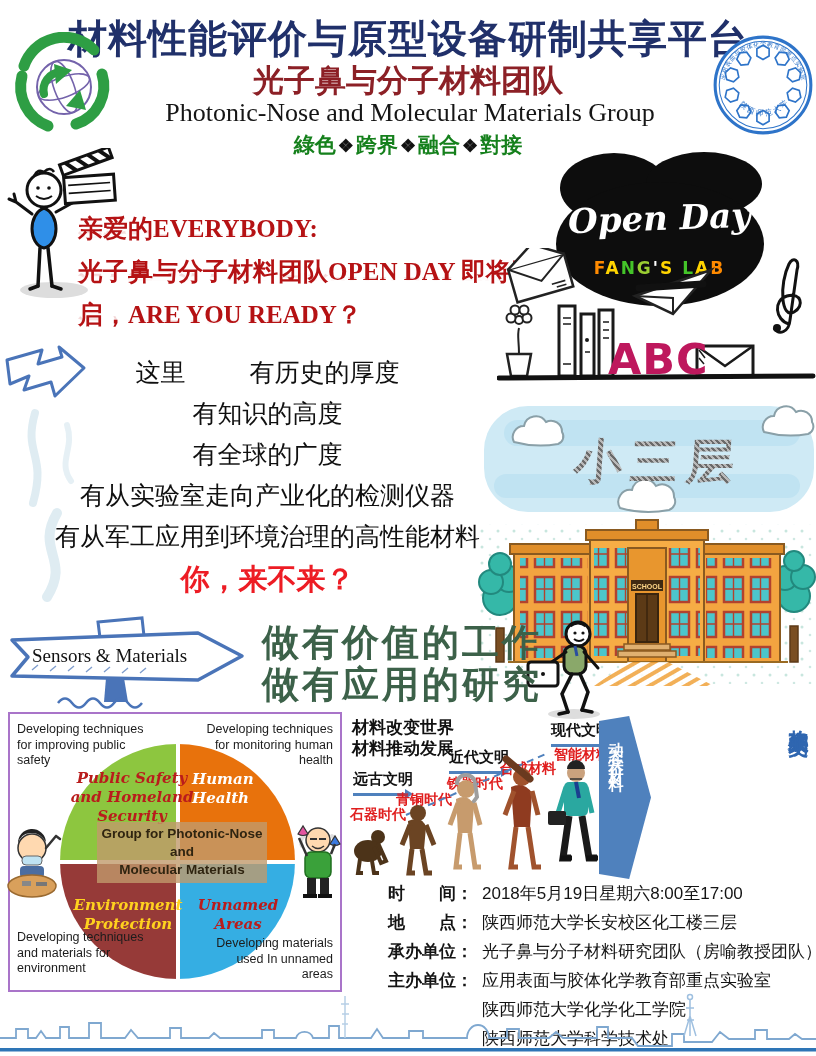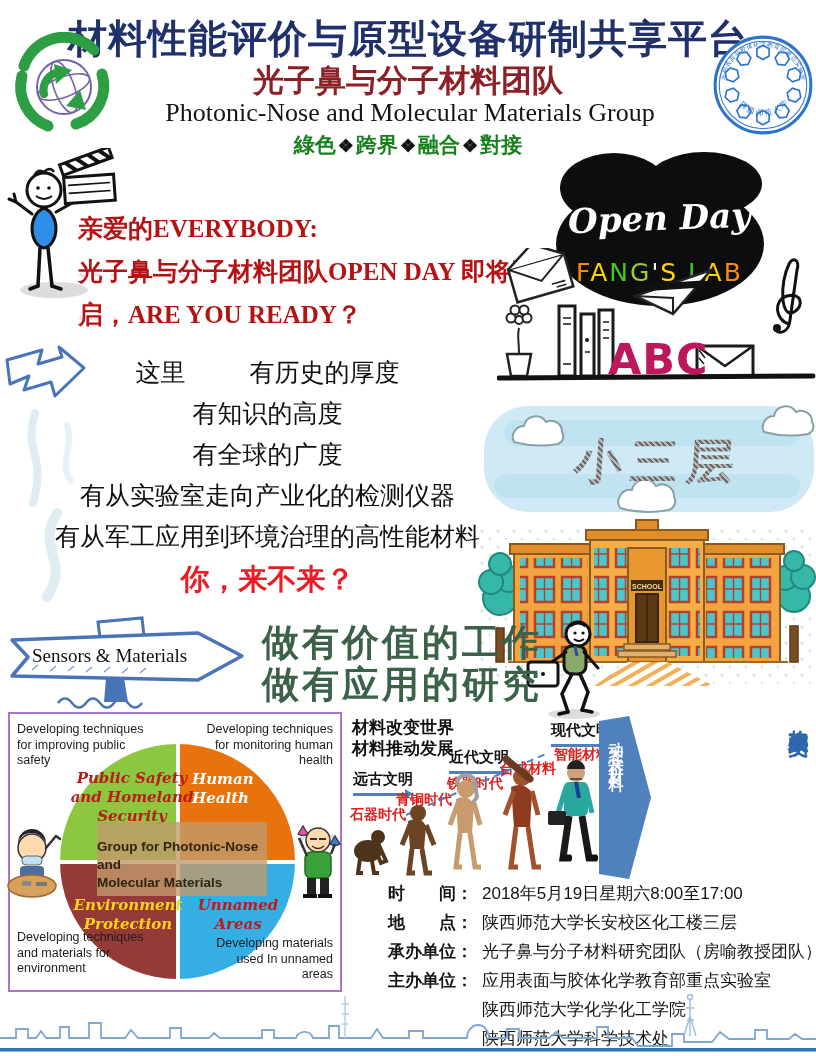--- a/index.html
+++ b/index.html
@@ -13,22 +13,22 @@
           font-weight:bold;font-size:31px;color:#8c2026;}
   .title3{left:4px;right:0;top:98px;text-align:center;font-family:"Liberation Serif",serif;
           font-size:26px;color:#151515;}
   .slogan{left:0;right:0;top:131px;text-align:center;font-size:21px;font-weight:bold;color:#15801c;}
   .slogan .sep{color:#111;font-size:18px;padding:0 2px;}
   
   .blob{left:552px;top:148px;width:215px;height:166px;}
   .blob .od{position:absolute;left:0;right:0;top:50px;text-align:center;color:#fff;
             font-family:"DejaVu Serif",serif;font-style:italic;font-weight:bold;font-size:34px;
             transform:rotate(-2deg);}
-  .blob .lab{position:absolute;left:0;right:0;top:110px;text-align:center;font-size:25px;
-             font-weight:normal;letter-spacing:2px;font-family:"DejaVu Sans",sans-serif;}
+  .blob .lab{position:absolute;left:0;right:0;top:110px;text-align:center;font-size:17px;
+             font-weight:bold;letter-spacing:2px;font-family:"DejaVu Sans",sans-serif;}
   
   .greeting{left:78px;top:214px;width:480px;color:#b51214;font-family:"Liberation Serif",serif;
             font-weight:bold;font-size:25px;}
   .greet-line{line-height:30px;margin-bottom:13px;
               -webkit-box-reflect:below -17px linear-gradient(transparent 62%,rgba(0,0,0,.28));}
   
   .intro{left:25px;top:352px;width:485px;text-align:center;font-size:25px;color:#101010;}
   .intro .row{line-height:41px;}
   .intro .first{display:flex;justify-content:center;gap:64px;}
   .intro .cta{color:#ed1c24;font-weight:bold;font-size:29px;line-height:44px;}
@@ -47,22 +47,22 @@
           font-size:37px;color:#3c6149;letter-spacing:3px;}
   
   .panel{left:8px;top:712px;width:330px;height:276px;border:2.5px solid #a974c9;background:#fff;}
   .pie{position:absolute;left:50px;top:30px;width:235px;height:235px;border-radius:50%;}
   .pie-gap-v{position:absolute;left:166px;top:28px;width:4px;height:239px;background:#fff;}
   .pie-gap-h{position:absolute;left:48px;top:146px;width:239px;height:4px;background:#fff;}
   .cap{position:absolute;font-size:12.5px;line-height:15.5px;color:#1c1c1c;}
   .qlab{position:absolute;font-family:"DejaVu Serif",serif;font-style:italic;font-weight:bold;
         font-size:15px;line-height:19px;text-align:center;}
   .centerbox{position:absolute;left:87px;top:108px;width:170px;height:58px;
-             background:rgba(193,154,107,.8);text-align:left;color:#2f2410;
-             font-weight:bold;font-size:13.5px;line-height:18px;padding-top:16px;}
+             background:rgba(193,154,107,.8);text-align:center;color:#2f2410;
+             font-weight:bold;font-size:13.5px;line-height:18px;padding-top:3px;}
   
   .evo-head{left:352px;top:717px;font-size:17px;font-weight:bold;color:#111;line-height:21px;}
   .era{position:absolute;font-size:15px;font-weight:bold;color:#111;}
   .era .arr{margin-top:1px;position:relative;height:9px;}
   .era .arr i{position:absolute;left:0;top:3px;height:3px;background:#4f81bd;display:block;}
   .era .arr u{position:absolute;top:-1px;width:0;height:0;border-left:8px solid #4f81bd;
               border-top:5.5px solid transparent;border-bottom:5.5px solid transparent;}
   .mat{position:absolute;font-size:14px;font-weight:bold;color:#e01e1e;}
   .side-arrow{left:599px;top:716px;width:52px;height:163px;background:#4f81bd;
               clip-path:polygon(0 3%,58% 0,100% 50%,58% 100%,0 97%);}

